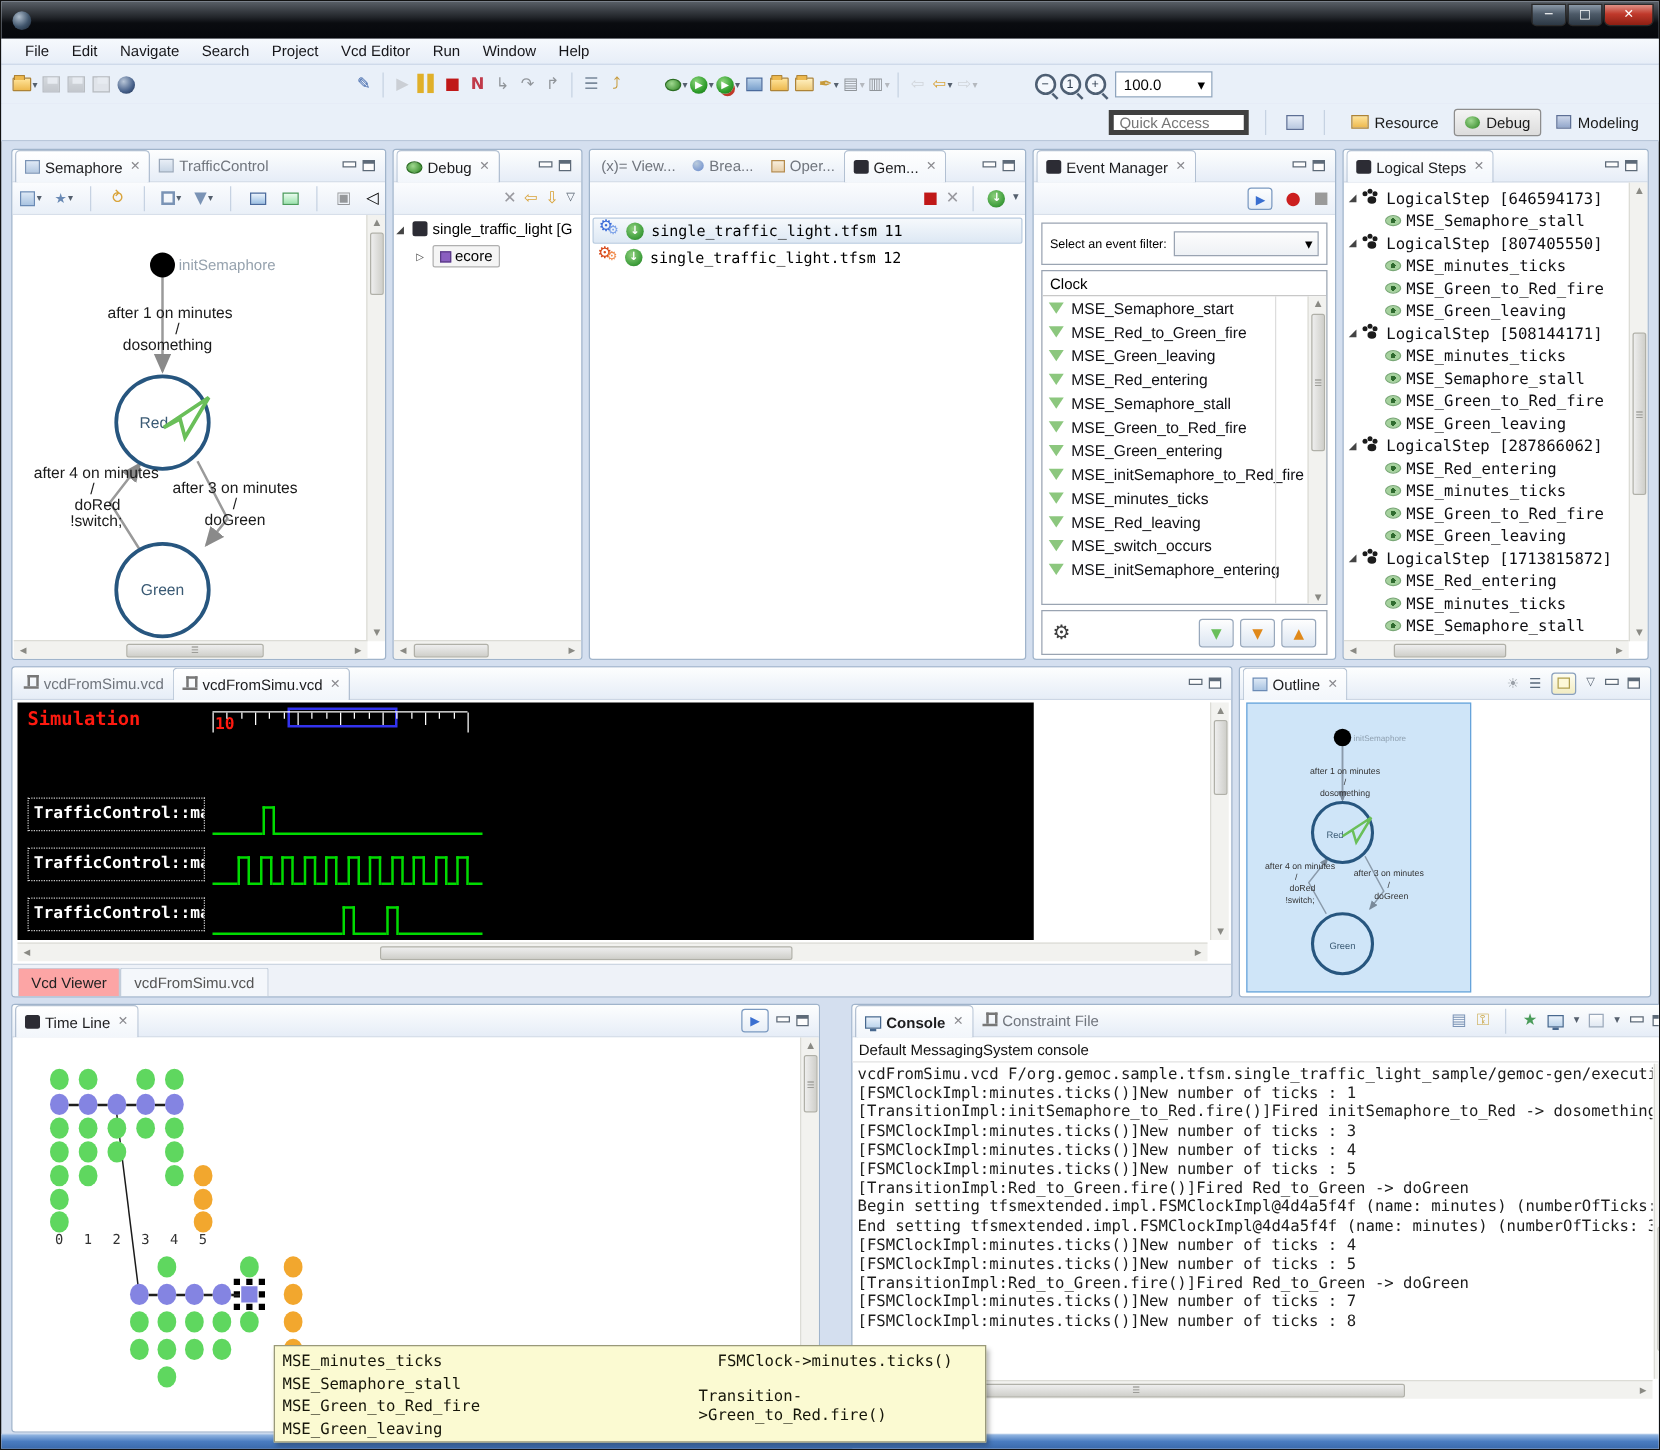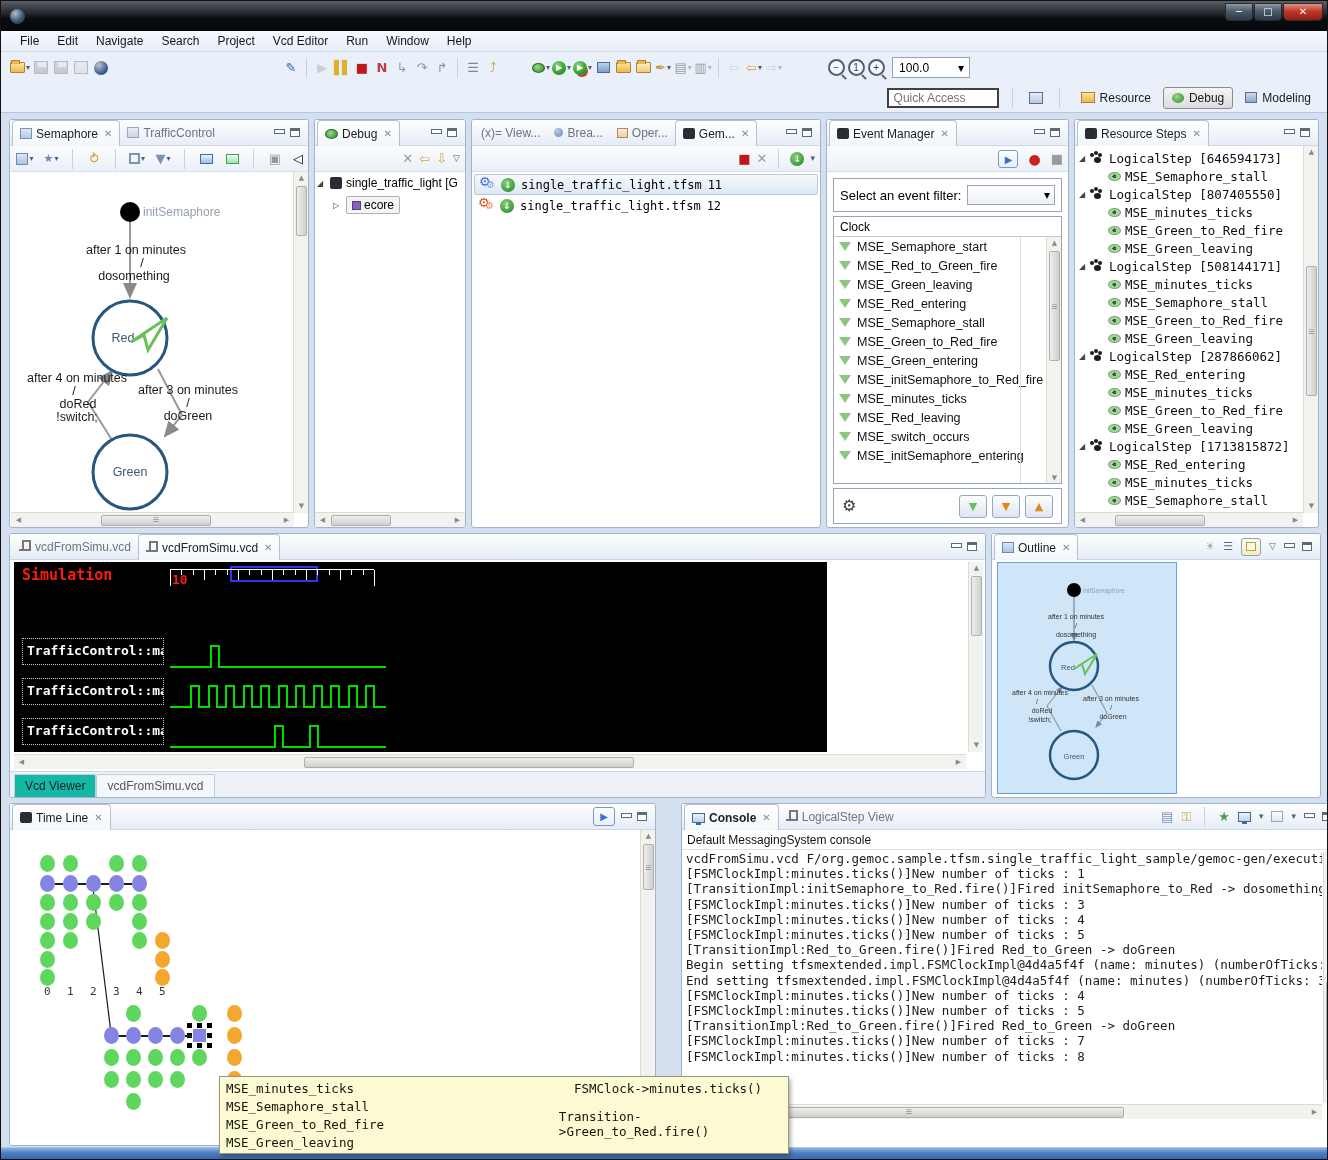--- a/index.html
+++ b/index.html
@@ -73,21 +73,21 @@
 .ls-label,.event-label{font-size:12.5px;color:#0e0e12}
 
 .eng-row{display:flex;align-items:center;height:21px;gap:6px;padding:0 4px;margin:0 2px}
 .eng-row.sel{background:linear-gradient(#f6f9fc,#dde8f4);border:1px solid #b7cadf;border-radius:2px}
 
 #vcdcanvas{position:absolute;left:4px;top:28px;width:813px;height:190px;background:#000;overflow:hidden}
 .wave-label{position:absolute;left:8px;width:142px;height:27px;border:1px dotted #c9c9c9;color:#fff;font-weight:bold;font-size:13px;padding:4px 4px;white-space:nowrap;overflow:hidden}
 .wave-base{position:absolute;left:156px;width:216px;height:2px;background:#00dc00}
 .wave-pulse{position:absolute;width:10px;height:23px;border:2px solid #00dc00;border-bottom:none;background:#000}
 .rtick{position:absolute;width:1px;background:#fff}
-.btab{height:23px;display:inline-flex;align-items:center;padding:0 10px;border:1px solid #c2cdda;border-bottom:none;background:#14b8a6;color:#222;border-radius:2px 2px 0 0}
+.btab{height:23px;display:inline-flex;align-items:center;padding:0 10px;border:1px solid #c2cdda;border-bottom:none;background:#fca5a5;color:#222;border-radius:2px 2px 0 0}
 .btab.off{background:#f4f7fb;color:#555}
 
 #tlcanvas{position:absolute;left:1px;top:26px;width:629px;height:316px;background:#fff;overflow:hidden}
 .dot{position:absolute;width:15px;height:17px;border-radius:50%}
 .dash{position:absolute;height:2px;background:#1e1e1e}
 .sel-square{position:absolute;width:13px;height:13px;box-shadow:10px 0 0 -4px #000,-10px 0 0 -4px #000,0 10px 0 -4px #000,0 -10px 0 -4px #000,10px 10px 0 -4px #000,-10px 10px 0 -4px #000,10px -10px 0 -4px #000,-10px -10px 0 -4px #000}
 .axis-num{position:absolute;font-size:11px;color:#333}
 
 #conlines{position:absolute;left:4px;top:47px;width:636px;height:250px;overflow:hidden}
 .console-line{font-size:12.5px;line-height:15.2px;color:#1c1c1c;white-space:nowrap}
@@ -96,21 +96,21 @@
 .tip-row{display:flex;height:18px;align-items:center;padding:0 6px}
 .tip-left{width:348px;font-size:12.5px;color:#16160a}
 .tip-right{font-size:12.5px;color:#16160a}
 
 #statusbar{position:absolute;left:0;top:1146px;width:1328px;height:14px;background:linear-gradient(#8fb3e0,#4a7cc0 40%,#3563a4);border-top:1px solid #a9c4e6}
 .persp{display:inline-flex;align-items:center;gap:5px;padding:3px 8px;border-radius:3px;color:#1a1a1a}
 .persp.active{border:1px solid #8d8d8d;background:linear-gradient(#f4f4f4,#dcdcdc)}
 .p-resource{width:14px;height:11px;background:linear-gradient(#ffe49a,#edb94f);border:1px solid #ad8336}
 .p-debug{width:12px;height:10px;border-radius:50%;background:radial-gradient(circle at 40% 35%,#9fd88f,#4d9c41 70%,#2c6e24)}
 .p-modeling{width:12px;height:11px;background:linear-gradient(#cdd7ea,#93a7cb);border:1px solid #5d6f95}
-#qaccess{width:112px;height:20px;border:2px solid #404040;font-size:12px;color:#888;padding:0 5px;background:#fff}
+#qaccess{width:112px;height:20px;border:4px solid #404040;font-size:12px;color:#888;padding:0 5px;background:#fff}
 #zoomcombo{display:inline-flex;align-items:center;border:1px solid #8ea4bd;background:#fff;height:21px;width:78px;justify-content:space-between;padding-left:6px}
 svg text{font-family:"Liberation Sans",sans-serif}
 </style>
 </head>
 <body>
 
 <div id="titlebar">
   <div id="appicon"></div>
   <div class="winbtns">
     <span class="wbtn g">─</span>
@@ -460,21 +460,21 @@
         <span class="i-min"></span>
         <span class="i-max"></span>
       </span>
   </div>
   <div class="ptool" style="justify-content:flex-end;gap:10px">
     <span style="width:20px;height:18px;border:1px solid #7a99c0;border-radius:3px;background:linear-gradient(#fdfefe,#e7eef7);text-align:center;line-height:16px"><span class="g" style="color:#3a6fd0;font-size:10px">▶</span></span>
     <span class="gly g" style="color:#cc1f1f;font-size:14px">●</span>
     <span class="gly g" style="color:#9a9a9a">■</span>
   </div>
   <div class="embox" style="left:6px;top:58px;width:229px;height:34px;display:flex;align-items:center;padding:0 6px;gap:6px">
-    <span style="font-size:13px">Select an event filter:</span>
+    <span style="font-size:10px">Select an event filter:</span>
     <span style="flex:1;height:20px;border:1px solid #9aa4b2;background:linear-gradient(#fdfdfd,#eef1f5);display:flex;align-items:center;justify-content:flex-end">
         <span class="car g" style="padding-right:4px">▾</span>
       </span>
   </div>
   <div class="embox" style="left:6px;top:96px;width:229px;height:268px;overflow:hidden">
     <div style="height:20px;border-bottom:1px solid #c8c8c8;display:flex;align-items:center;padding-left:6px">
         <span>Clock</span>
       </div>
     <div style="position:absolute;left:186px;top:20px;bottom:0;width:1px;background:#ddd"></div>
     <div id="clocklist">
@@ -540,21 +540,21 @@
       <span class="embtn g" style="color:#e0891a">▼</span>
       <span class="embtn g" style="color:#e0891a">▲</span>
     </span>
   </div>
 </div>
 
 <div class="panel" style="left:1073px;top:118px;width:245px;height:409px">
   <div class="phead">
     <span class="tab active">
         <span style="width:12px;height:11px;background:#2c2c34;border-radius:2px"></span>
-        <span>Resource Steps</span>
+        <span>Logical Steps</span>
         <span class="tclose g">✕</span>
       </span>
     <span class="hbtns">
         <span class="i-min"></span>
         <span class="i-max"></span>
       </span>
   </div>
   <div id="lstree" style="padding-top:3px;overflow:hidden;height:366px">
       <div class="ls-node">
         <span class="expander g">◢</span>
@@ -869,21 +869,21 @@
 
 <div class="panel" style="left:680px;top:802px;width:660px;height:376px">
   <div class="phead">
     <span class="tab active" style="font-weight:bold">
         <span class="i-mon"></span>
         <span>Console</span>
         <span class="tclose g" style="font-weight:normal">✕</span>
       </span>
     <span class="tab">
         <span class="i-wave"></span>
-        <span>LogicalStep View</span>
+        <span>Constraint File</span>
       </span>
     <span class="hbtns" style="gap:8px">
       <span class="gly g" style="color:#7a93b5">▤</span>
       <span class="gly g" style="color:#c7a13a">⚿</span>
       <span class="tsep"></span>
       <span class="gly g" style="color:#4a9c5a">★</span>
       <span class="i-mon"></span>
         <span class="gly g" style="color:#55606e;font-size:9px">▾</span>
       <span style="width:12px;height:11px;border:1px solid #9aa8ba;background:linear-gradient(#fdfdfd,#e0e8f2)"></span>
         <span class="gly g" style="color:#55606e;font-size:9px">▾</span>

